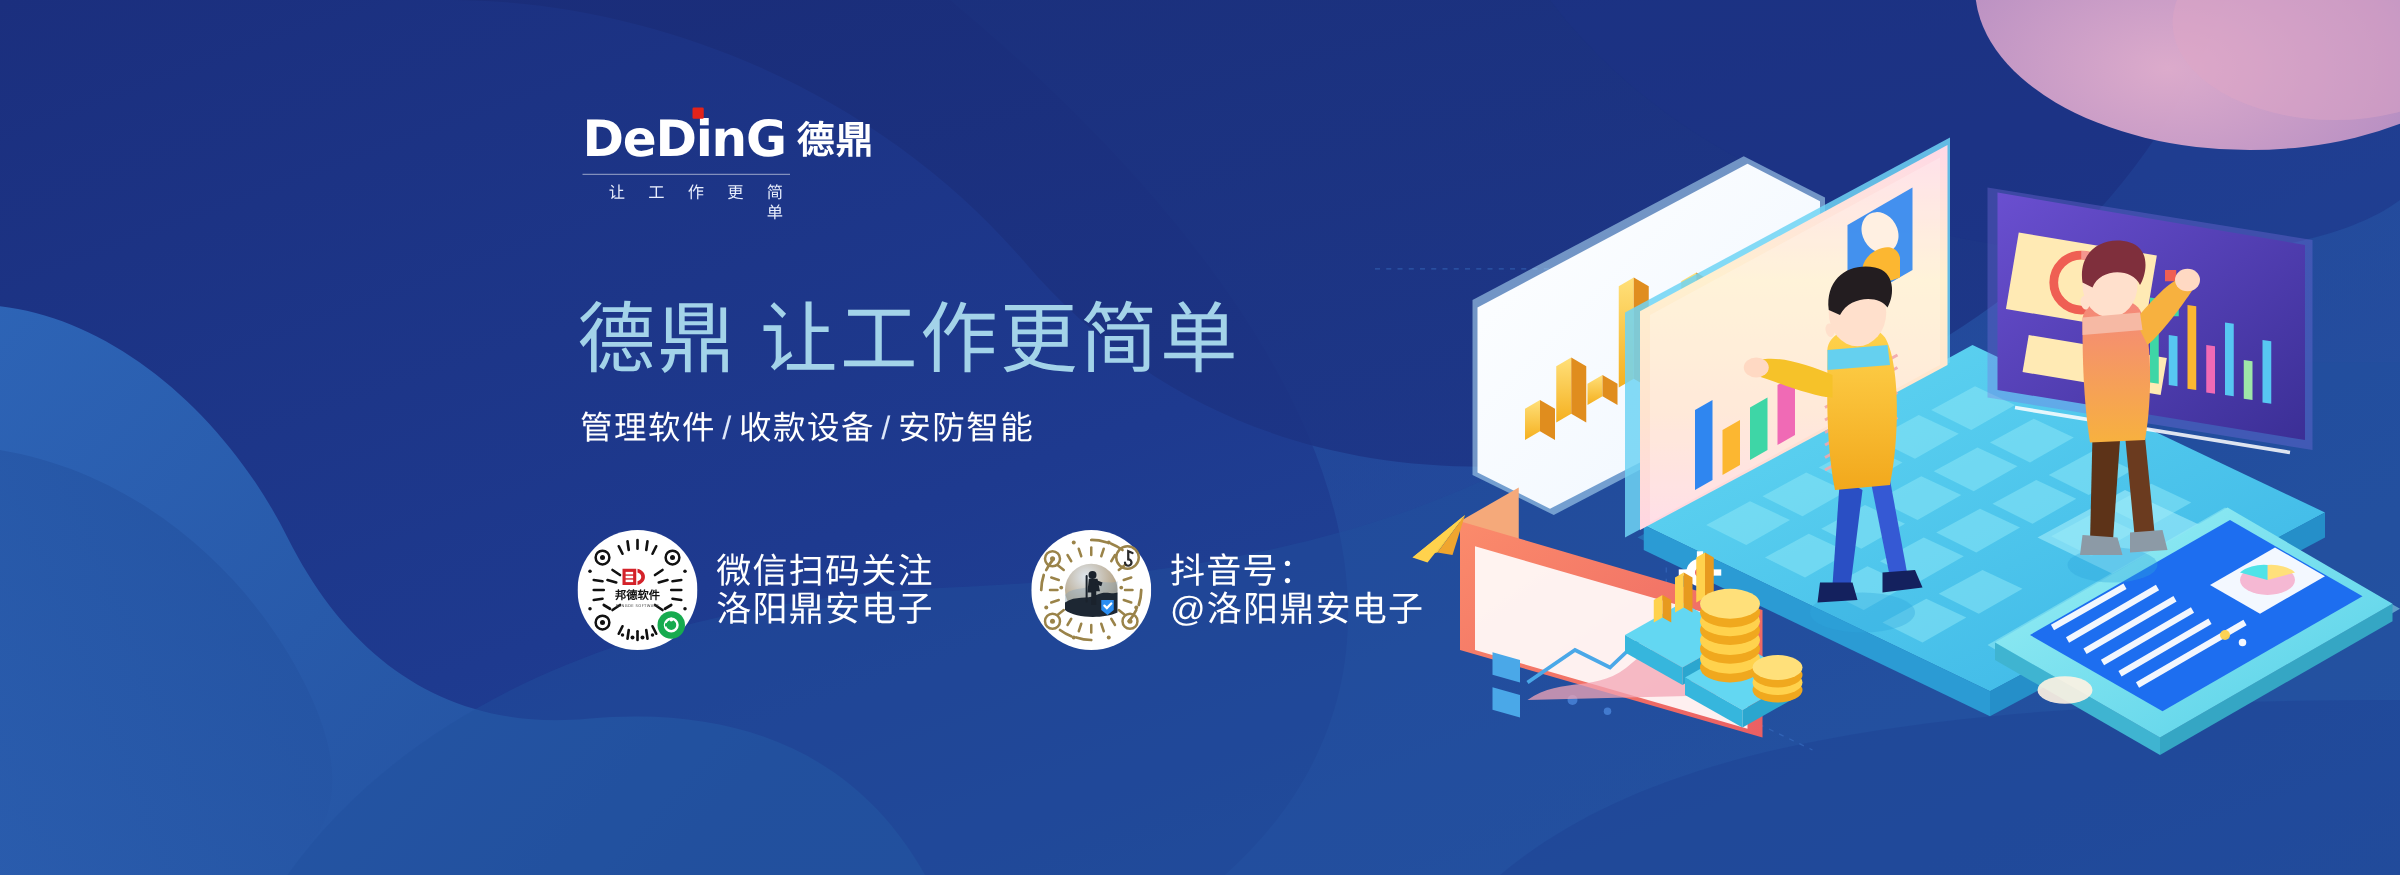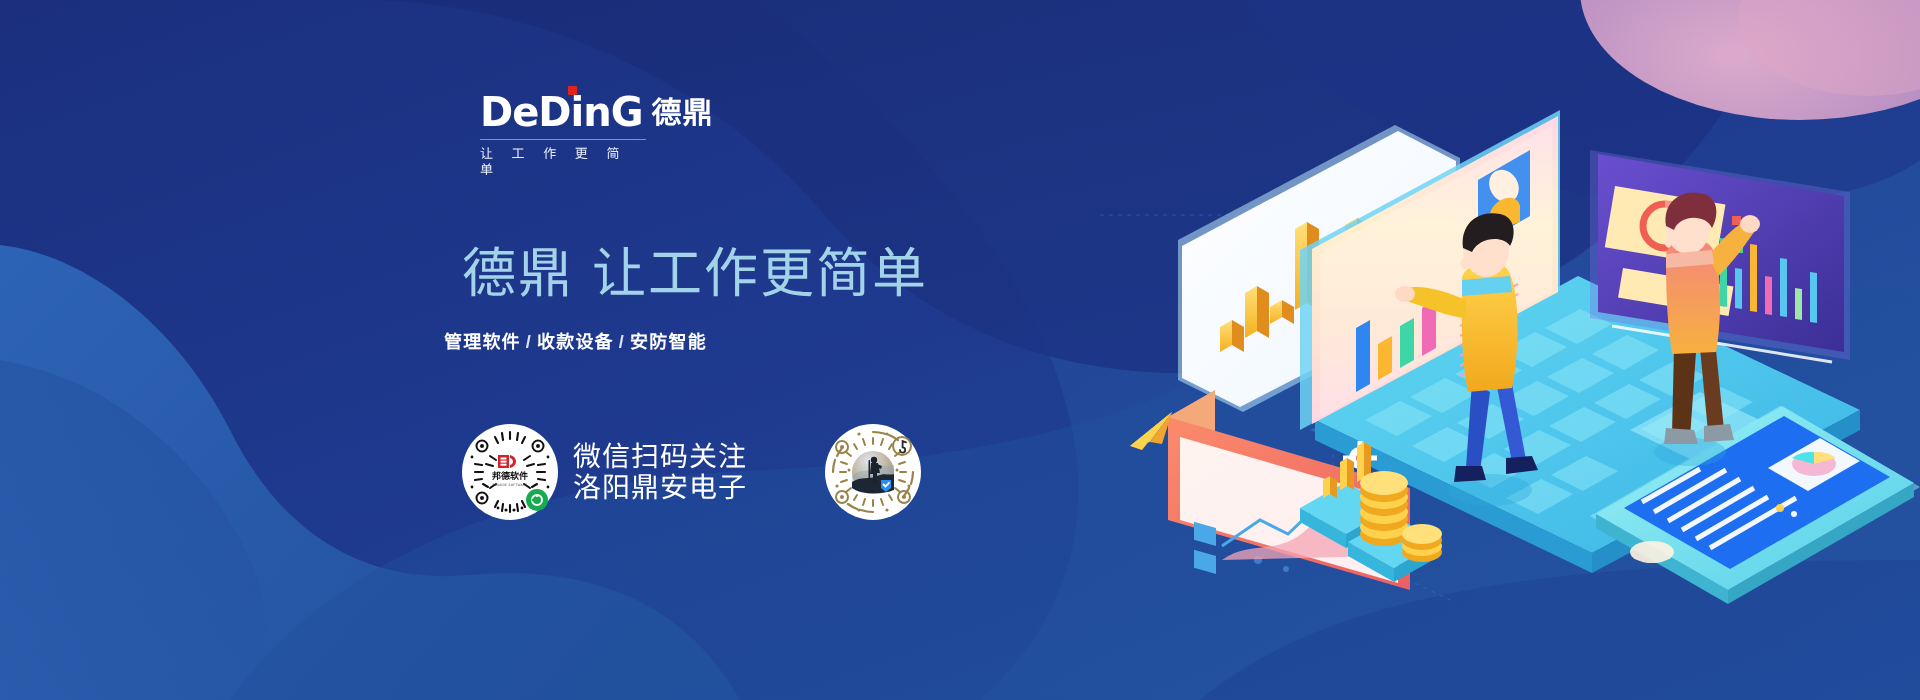--- a/index.html
+++ b/index.html
@@ -13,21 +13,21 @@
     position:relative;width:1920px;height:700px;overflow:hidden;
     background:linear-gradient(135deg,#1b2f7e 0%,#1e3a8f 45%,#23519f 100%);
   }
   .bg-layer{position:absolute;inset:0;pointer-events:none;}
   .bg-layer svg{display:block;width:1920px;height:700px;}
 
   
   .content{position:absolute;left:0;top:0;width:1100px;height:700px;z-index:5;}
 
   
-  .logo-block{position:absolute;left:480px;top:86px;width:300px;}
+  .logo-block{position:absolute;left:466px;top:86px;width:300px;}
   .logo-mark{position:relative;height:46px;display:flex;align-items:flex-end;}
   .logo-latin{
     font-family:"DejaVu Sans",sans-serif;
     font-size:40px;font-weight:700;color:#ffffff;
     letter-spacing:-1px;line-height:40px;
     position:relative;
   }
   .logo-dot{
     position:absolute;width:9px;height:9px;background:#e2231a;
     left:88px;top:-6px;border-radius:1px;
@@ -35,36 +35,36 @@
   .logo-cn{
     font-size:30px;font-weight:700;color:#ffffff;margin-left:9px;
     line-height:38px;letter-spacing:1px;
   }
   .logo-rule{
     width:166px;height:1px;background:rgba(255,255,255,.45);
     margin:7px 0 6px 0;
   }
   .logo-tagline{
     font-size:13px;color:#e8eefc;letter-spacing:7.5px;
-    text-align:left;width:168px;line-height:16px;
+    text-align:right;width:168px;line-height:16px;
   }
 
   
   .headline{
     position:absolute;left:462px;top:237px;
-    font-size:54px;font-weight:400;color:#a3d3e9;
+    font-size:62px;font-weight:400;color:#a3d3e9;
     letter-spacing:2px;line-height:72px;white-space:nowrap;
   }
   .headline .brand{margin-right:18px;}
 
   
   .subtitle{
-    position:absolute;left:444px;top:325px;
-    font-size:18px;color:#ffffff;letter-spacing:1.2px;
-    line-height:34px;white-space:nowrap;font-weight:700;
+    position:absolute;left:464px;top:325px;
+    font-size:26px;color:#ffffff;letter-spacing:1.2px;
+    line-height:34px;white-space:nowrap;font-weight:400;
   }
   .subtitle .sep{color:#dce6fa;margin:0 5px;}
 
   
   .qr-row{position:absolute;left:462px;top:424px;display:flex;gap:78px;}
   .qr-item{display:flex;align-items:center;gap:15px;}
   .qr-box{width:96px;height:96px;position:relative;flex:0 0 96px;}
   .qr-box svg{display:block;width:96px;height:96px;}
   .qr-text{
     font-size:28px;color:#ffffff;line-height:31px;
@@ -629,17 +629,21 @@
               <rect x="43.5" y="36" width="1.6" height="22" rx="0.8"></rect>
               <path d="M52,40 L57,42 L56,45 L51,43 Z"></path>
             </g>
 
             <g>
               <path d="M56,56 L66,56 L66,64 L61,68 L56,64 Z" fill="#2b8ef2"></path>
               <path d="M58.5,60.5 L60.5,62.5 L64,58.8" fill="none" stroke="#ffffff" stroke-width="1.8" stroke-linecap="round"></path>
             </g>
           </svg>
         </div>
+        <div class="qr-text">
+          <div>抖音号：</div>
+          <div>@洛阳鼎安电子</div>
+        </div>
       </div>
 
     </div>
   </div>
 </div>
 
 </body></html>

